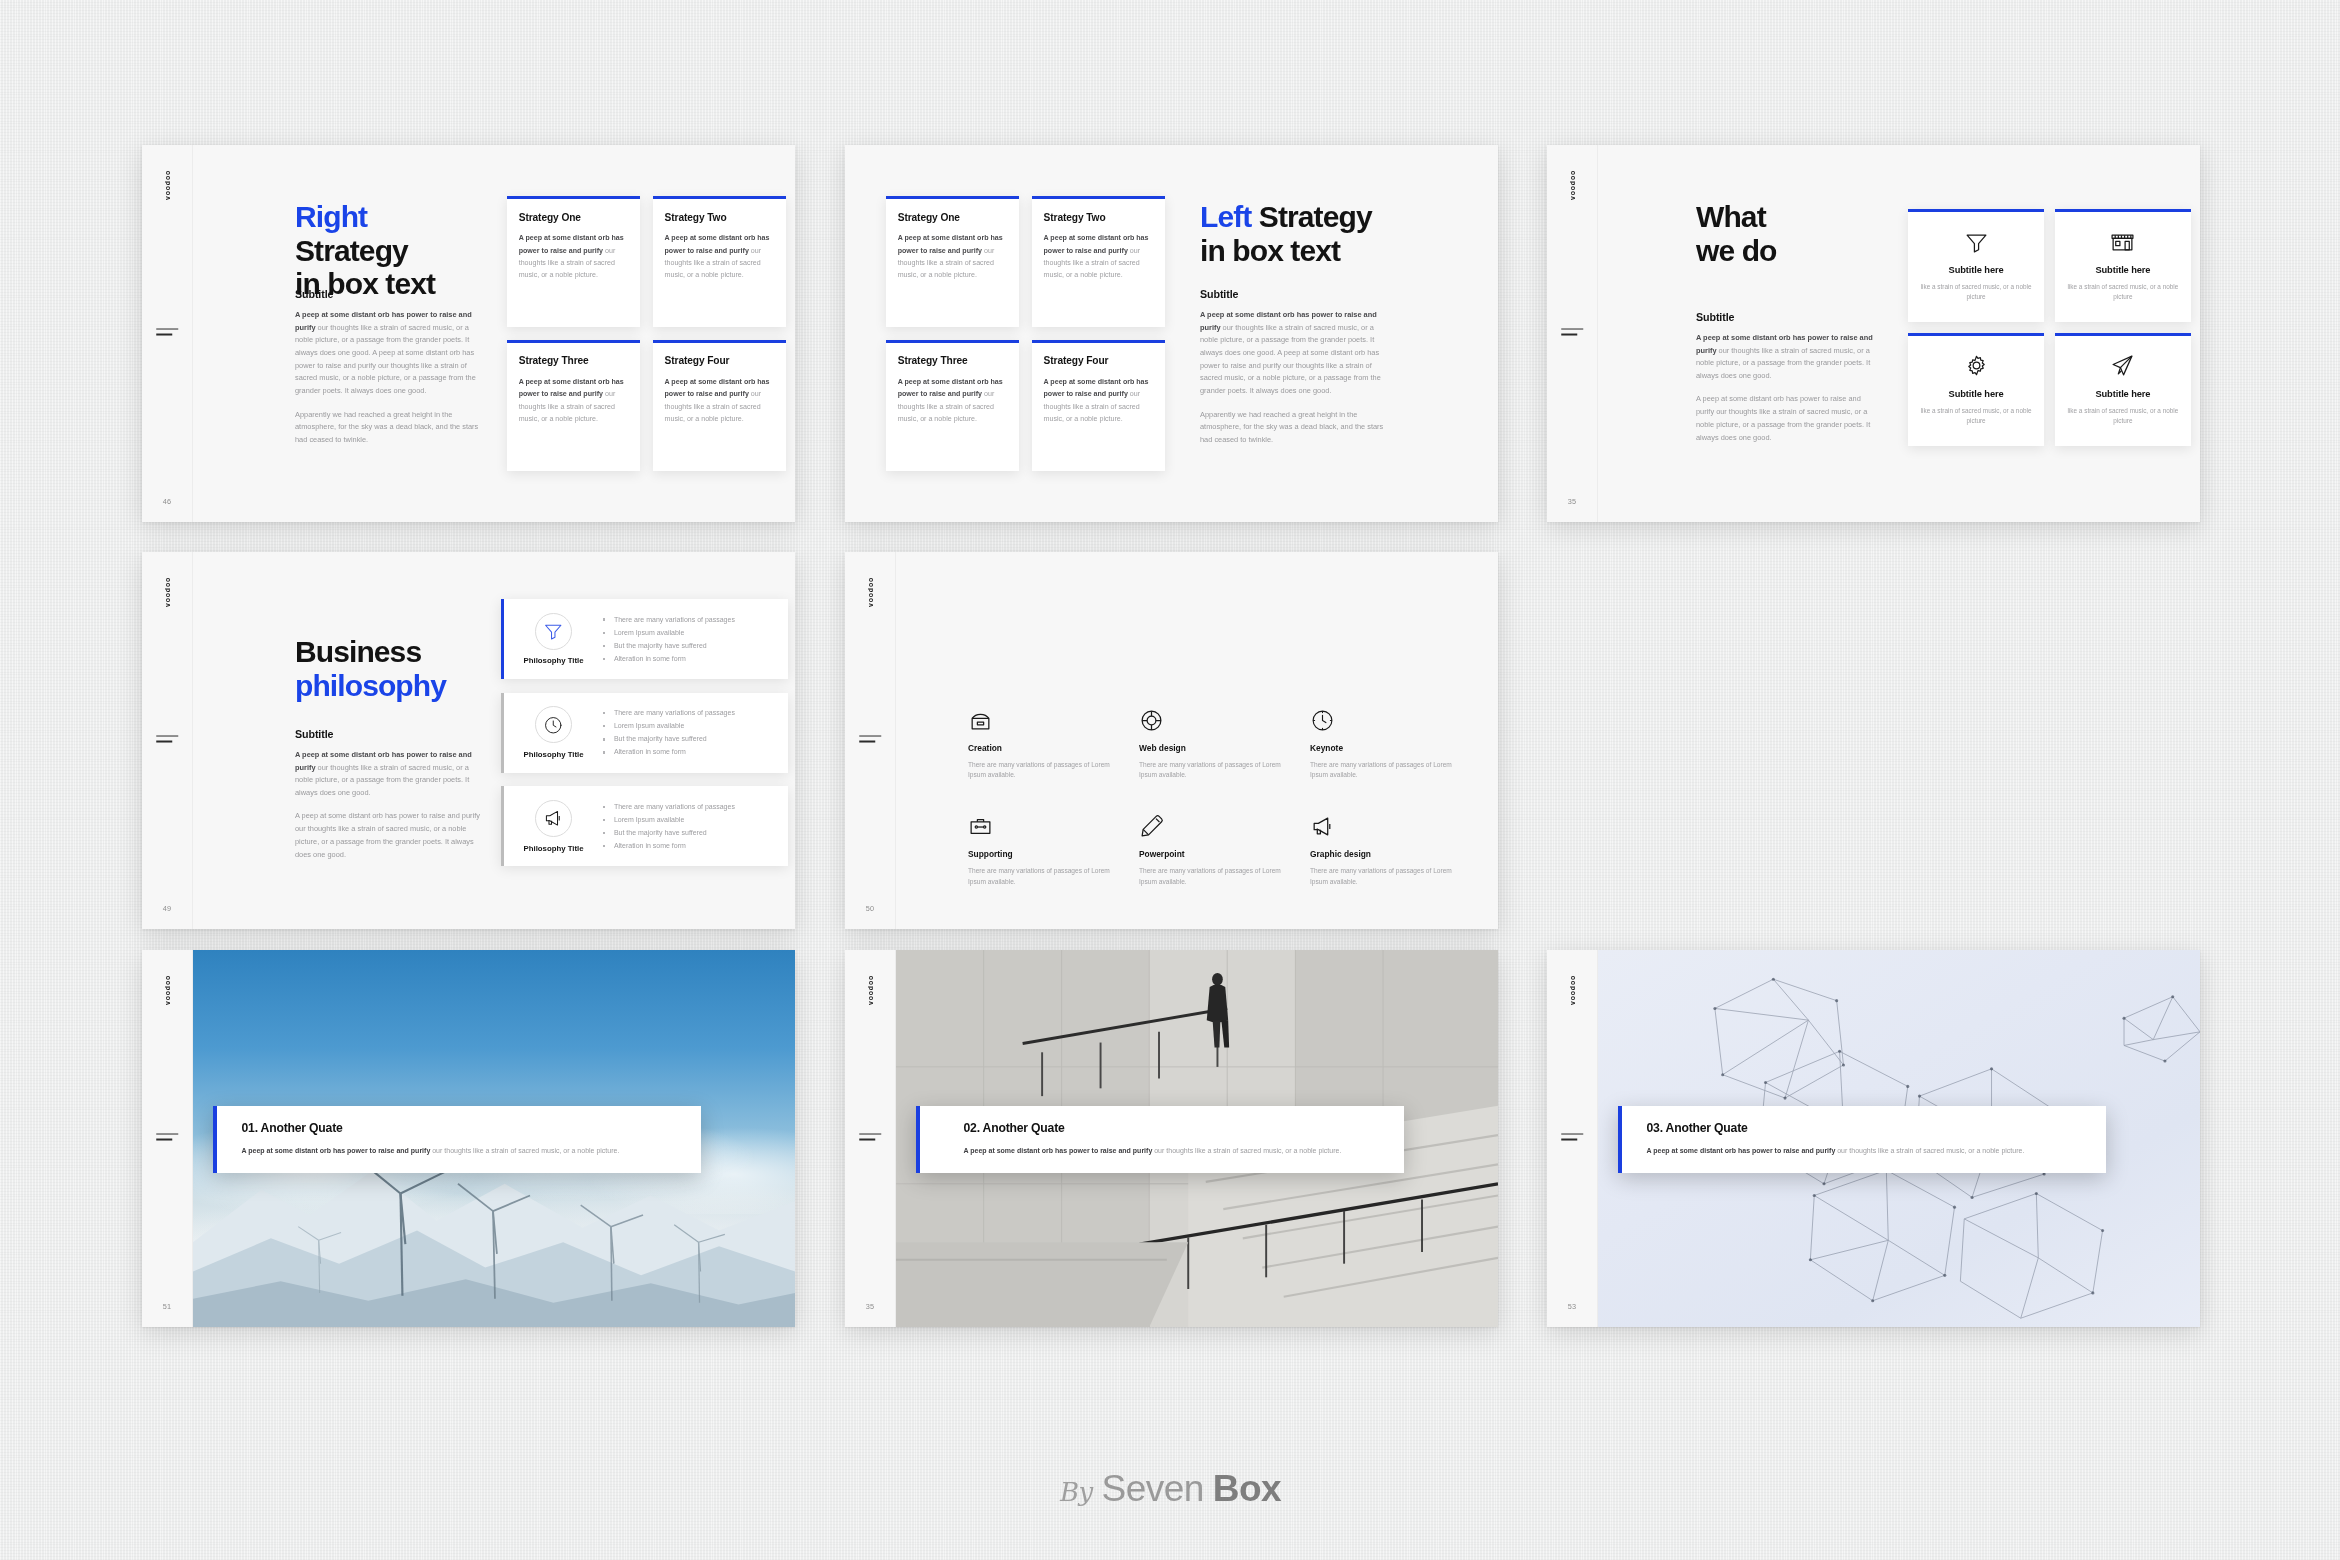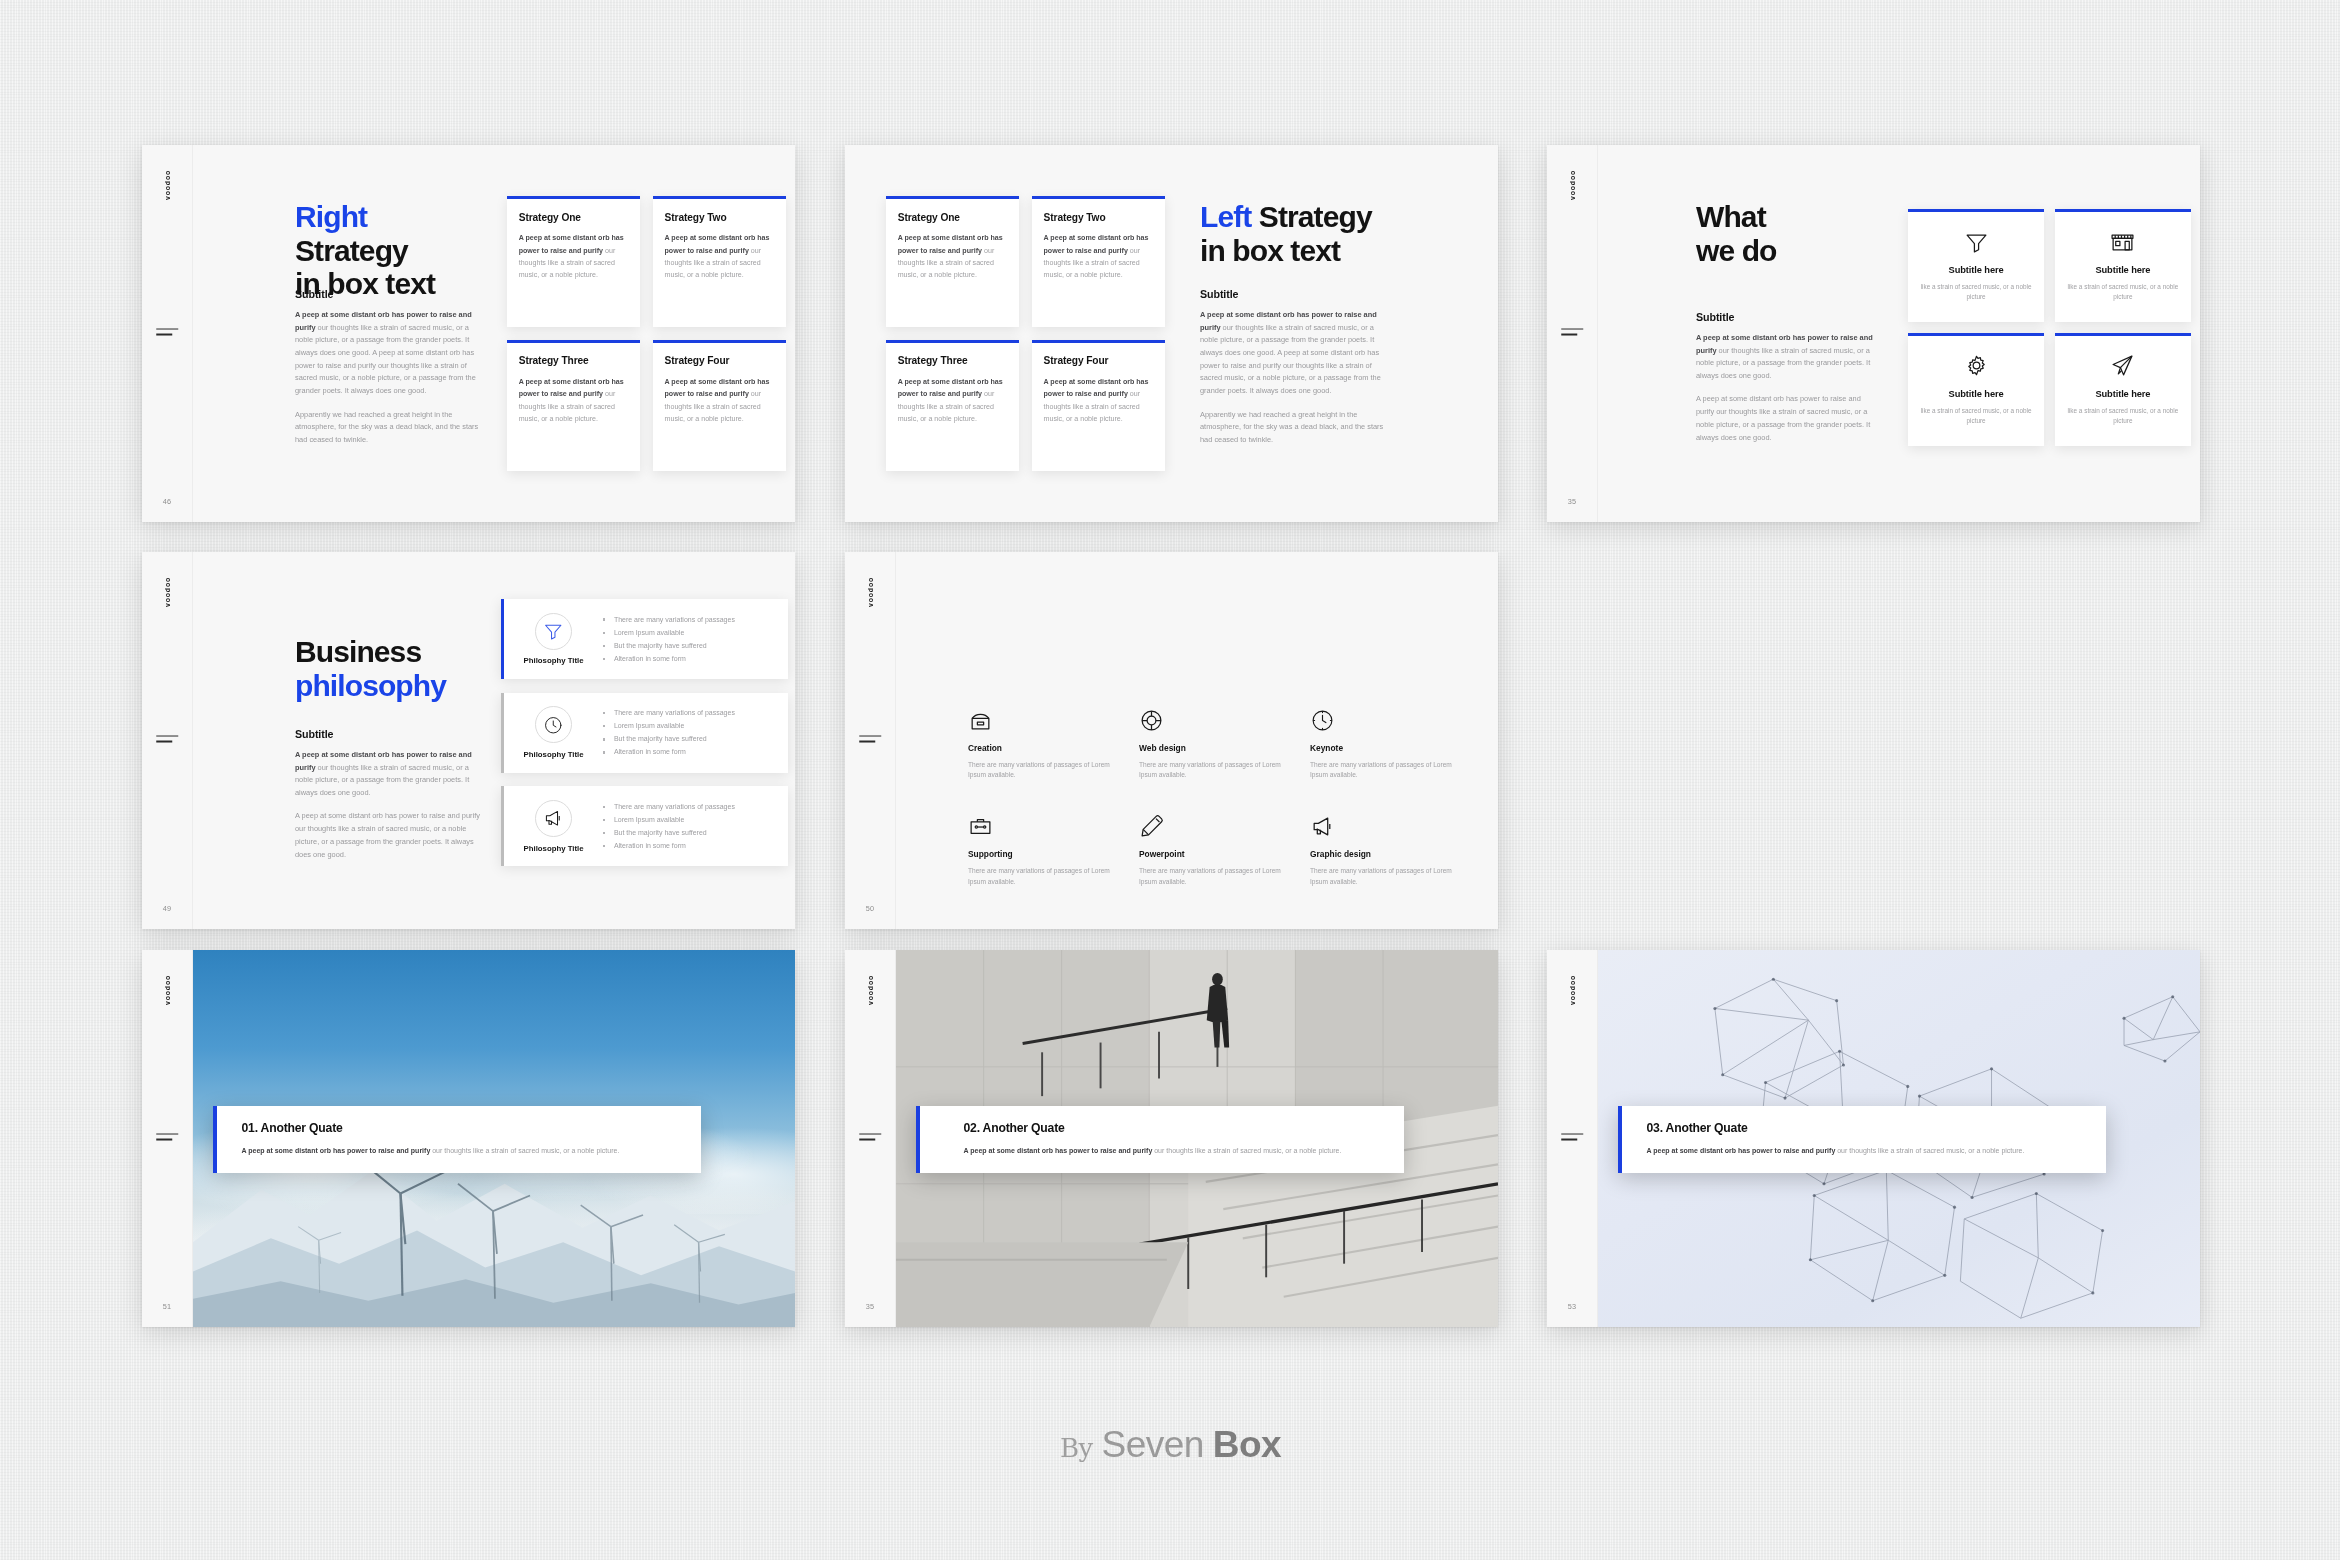--- a/index.html
+++ b/index.html
@@ -189,25 +189,26 @@
     top: 1424px;
     text-align: center;
     z-index: 2;
   }
   .footer .lg {
     display: inline-flex; align-items: baseline; gap: 8.8px;
     font-size: 37px; color: #9a9a9a; letter-spacing: -0.5px;
   }
   .footer .by {
     font-family: "DejaVu Serif", serif;
+    font-style: italic;
     font-size: 26px;
     color: #9f9f9f;
   }
   .footer .sv { font-weight: 400; }
-  .footer .bx { font-weight: 700; color: #7e7e7e; }
+  .footer .bx { font-weight: 700; color: #7e7e7e; margin-top: 44px; }
 
   svg { display: block; }
 </style>
 </head>
 <body>
 
 <div id="noise"></div>
 
 <div class="deck">
 

